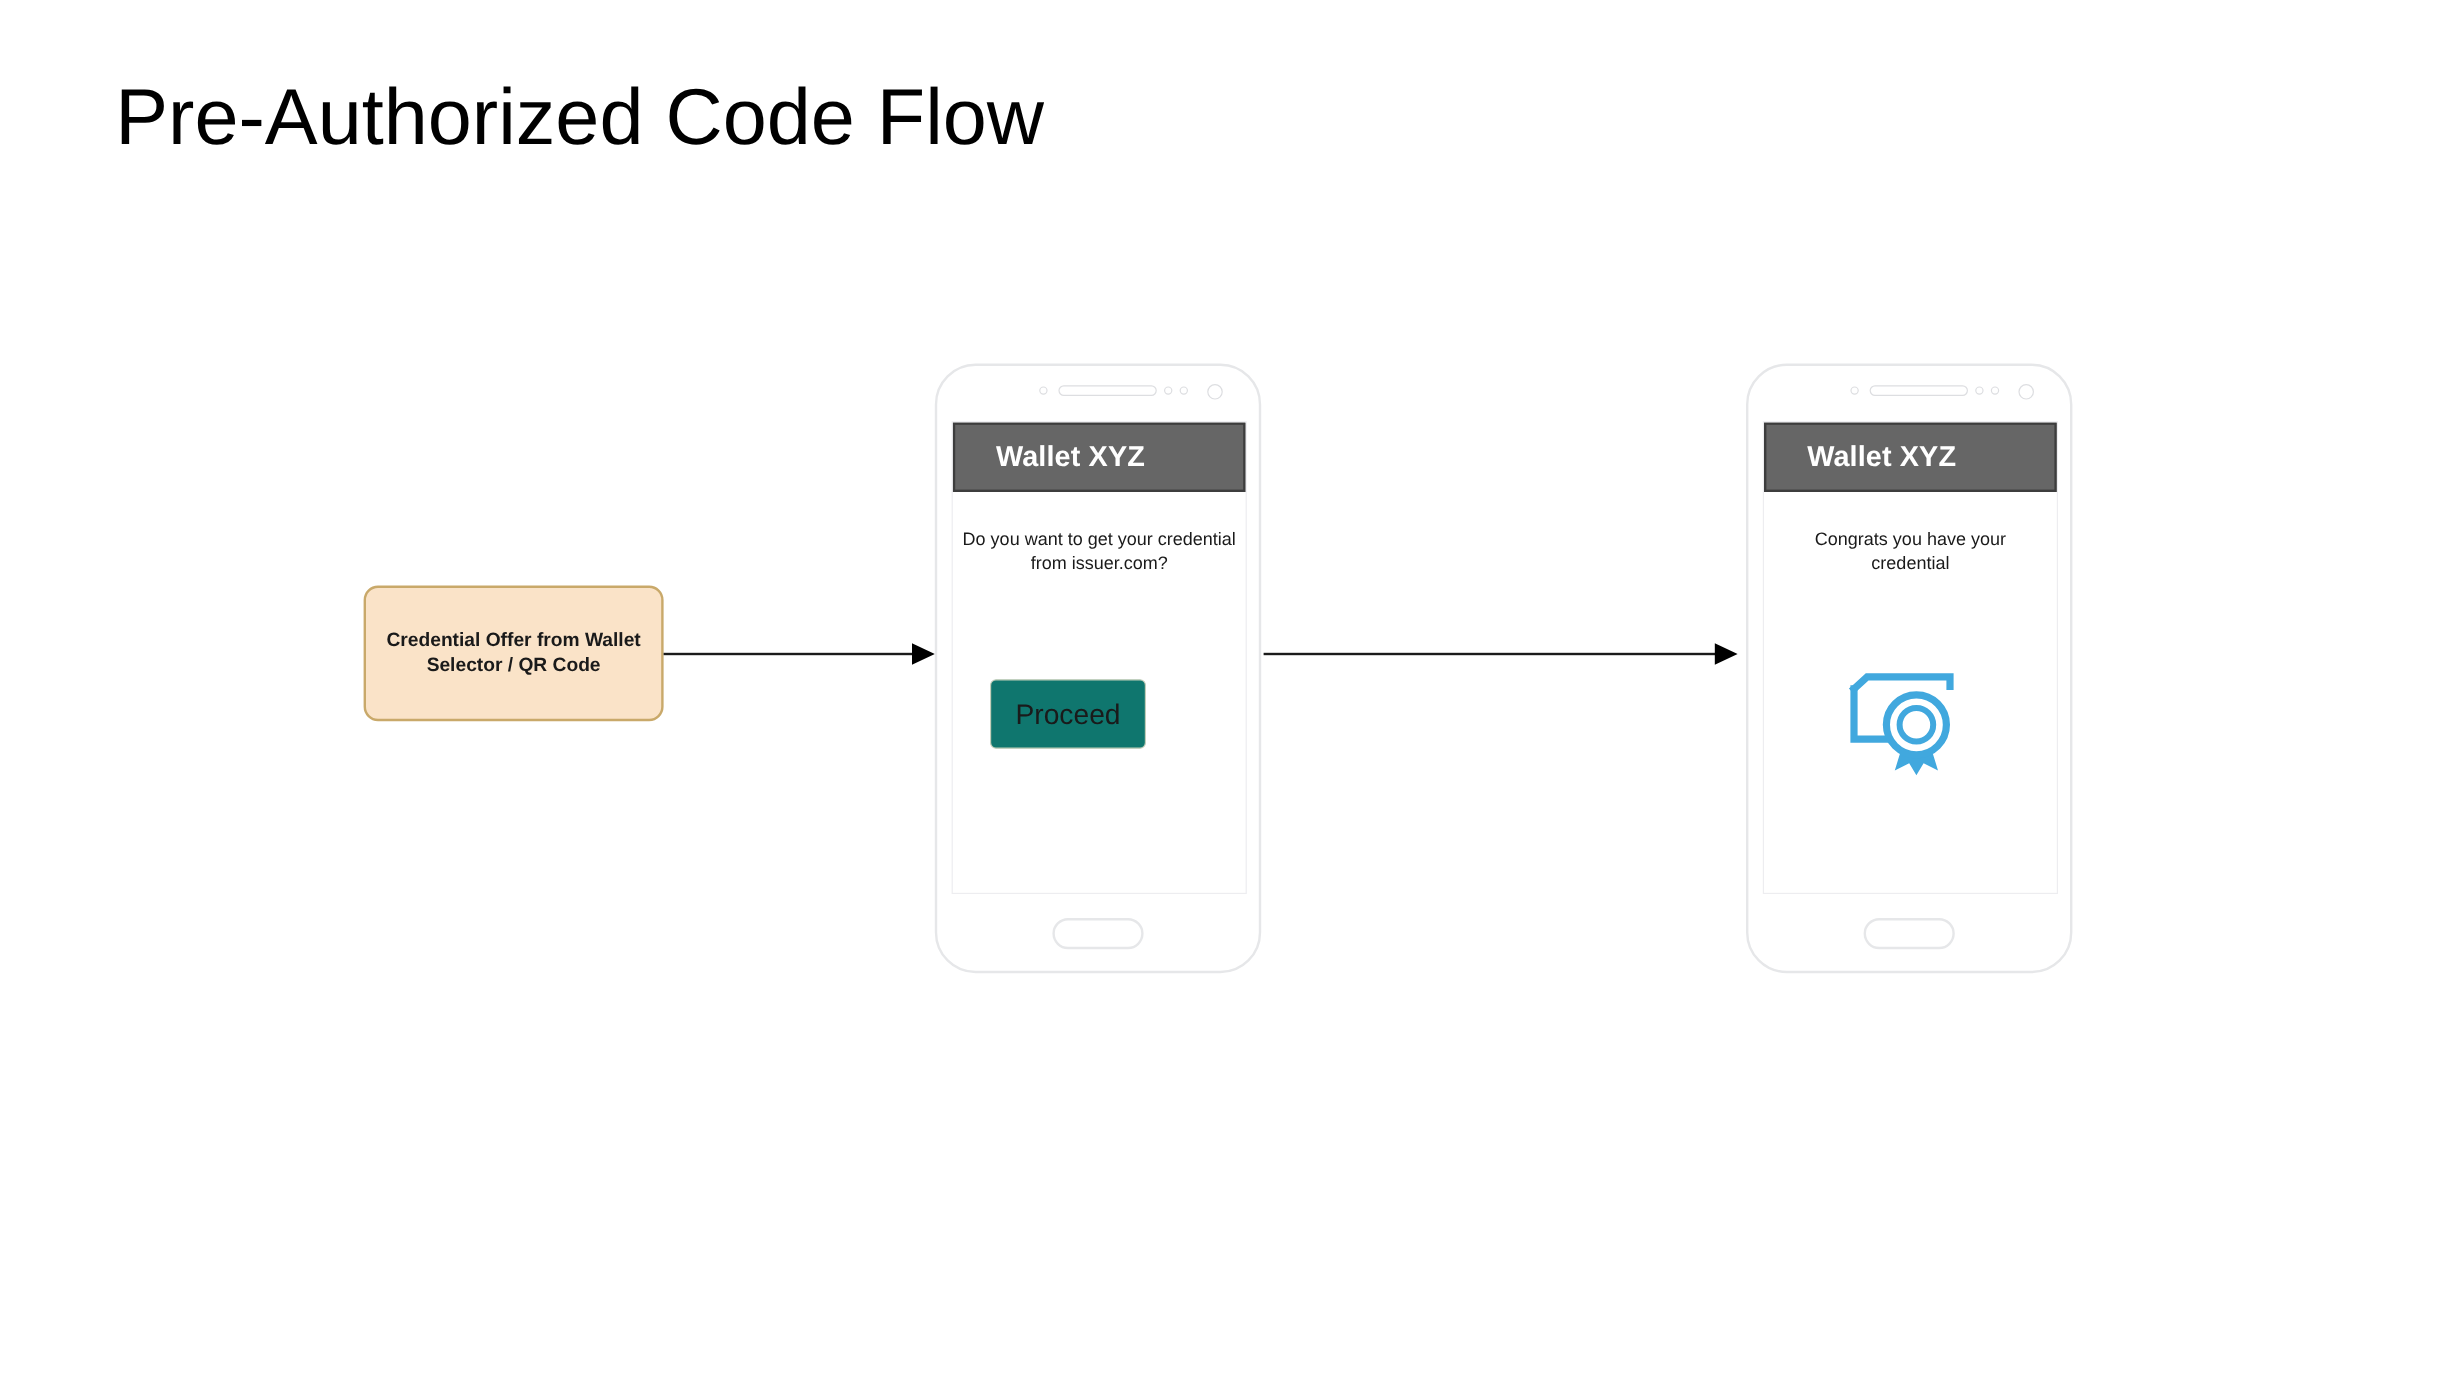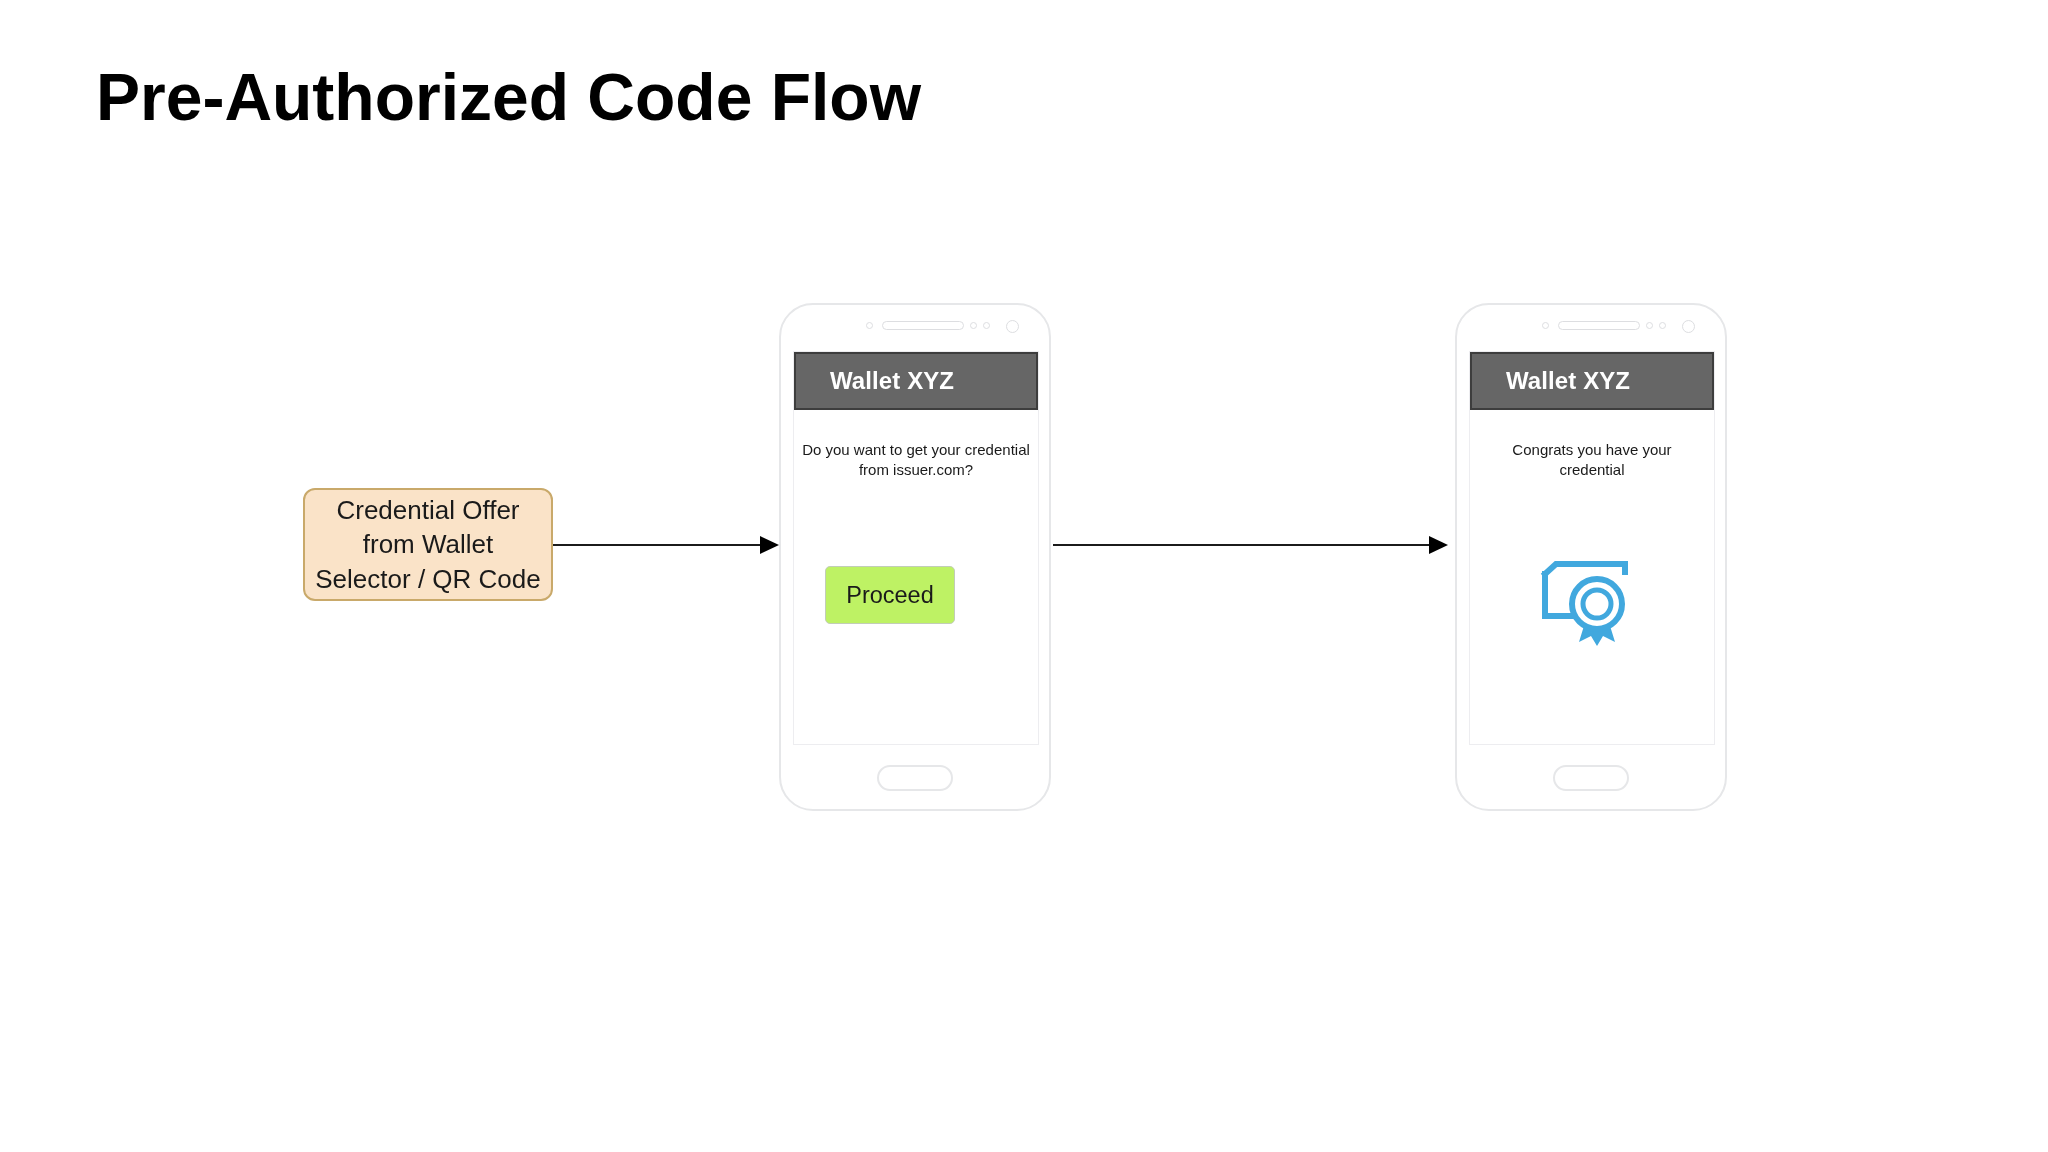--- a/index.html
+++ b/index.html
@@ -15,21 +15,21 @@
     font-family: "Liberation Sans", sans-serif;
     -webkit-font-smoothing: antialiased;
   }
 
   
   .slide-title {
     position: absolute;
     left: 96px;
     top: 60px;
     font-size: 66px;
-    font-weight: 700;
+    font-weight: 400;
     color: #000000;
     letter-spacing: 0px;
     white-space: nowrap;
     line-height: 1.15;
   }
 
   
   .flow-canvas {
     position: absolute;
     left: 0;
@@ -49,24 +49,24 @@
     background: #fae3c8;
     border: 2px solid #c9a96a;
     border-radius: 12px;
     display: flex;
     align-items: center;
     justify-content: center;
     text-align: center;
     padding: 4px 10px;
   }
   .offer-box-label {
-    font-size: 26px;
+    font-size: 16px;
     line-height: 1.31;
     color: #1a1a1a;
-    font-weight: 400;
+    font-weight: 700;
   }
 
   
   .arrow {
     position: absolute;
     height: 24px;
     display: block;
   }
   .arrow-line {
     position: absolute;
@@ -179,21 +179,21 @@
     color: #1a1a1a;
   }
 
   .proceed-button {
     position: absolute;
     left: 31px;
     top: 156px;
     width: 130px;
     height: 58px;
     box-sizing: border-box;
-    background: #bef264;
+    background: #0f766e;
     border: 1.6px solid #c2cdb8;
     border-radius: 5px;
     display: flex;
     align-items: center;
     justify-content: center;
     font-size: 23.5px;
     color: #1a1a1a;
     cursor: pointer;
   }
 

